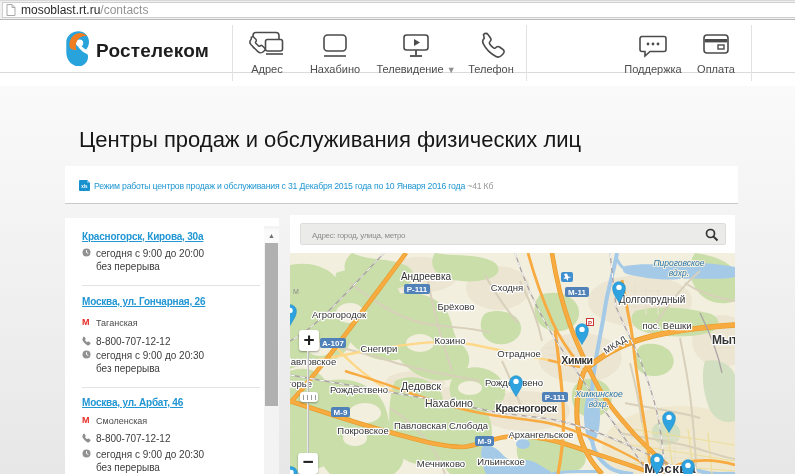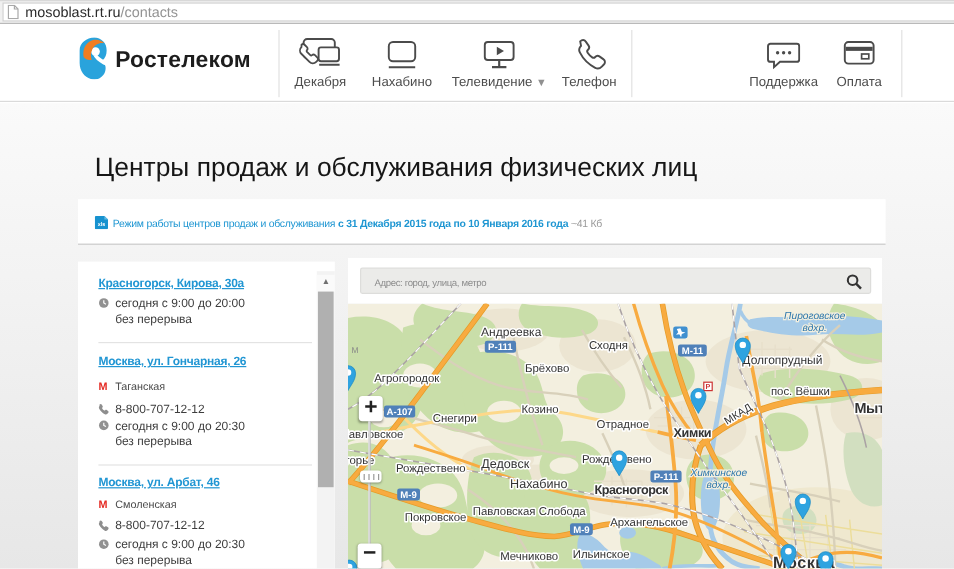--- a/index.html
+++ b/index.html
@@ -1,32 +1,32 @@
 <!DOCTYPE html>
 <html><head><meta charset="utf-8">
 <style>
 *{margin:0;padding:0;box-sizing:border-box}
 html,body{width:795px;height:474px;overflow:hidden;font-family:"Liberation Sans",sans-serif}
 body{position:relative;background:#fff}
 #urlbar{position:absolute;left:0;top:0;width:795px;height:20px;background:#f0f0f0;border-top:1px solid #d8d8d8;border-bottom:1px solid #b9b9b9}
 #urlinput{position:absolute;left:2px;top:1px;width:795px;height:16px;background:#fff;border:1px solid #cfcfcf;font-size:12px;line-height:14px;color:#2b2b2b;padding-left:18px}
 #urlinput .path{color:#939393}
 #docicon{position:absolute;left:6px;top:3px}
-#header{position:absolute;left:0;top:21px;width:795px;height:64px;background:#fff;border-bottom:1px solid #dadada}
+#header{position:absolute;left:0;top:21px;width:795px;height:52px;background:#fff;border-bottom:1px solid #dadada}
 #logo{position:absolute;left:66px;top:10px}
 #logotext{position:absolute;left:96px;top:19px;font-size:19px;font-weight:bold;color:#1d1d1d;letter-spacing:0.2px}
 .nav{position:absolute;top:10px;width:76px;text-align:center}
 .nav .ic{height:28px}
 .nav .lb{font-size:11px;color:#4d4d4d;margin-top:4px;white-space:nowrap}
 .vdiv{position:absolute;top:4px;height:56px;width:1px;background:#e2e2e2}
 #page{position:absolute;left:0;top:86px;width:795px;height:388px;background:linear-gradient(#fafafa,#e7e7e7)}
 #h1{position:absolute;left:79px;top:127px;font-size:22px;font-weight:normal;color:#161616}
 #banner{position:absolute;left:65px;top:166px;width:673px;height:38px;background:#fff;border-bottom:1px solid #c9c9c9;font-size:11px}
 #banner .txt{position:absolute;left:29px;top:15px;white-space:nowrap;color:#1e96d2;font-size:8.7px;letter-spacing:-0.2px}
-#banner .b{font-weight:bold}
+#banner .b{font-weight:normal}
 #banner .kb{color:#999}
 #fileicon{position:absolute;left:14px;top:14px}
 #sidebar{position:absolute;left:65px;top:218px;width:214px;height:256px;background:#fff}
 #sidebar .item{position:absolute;left:17px;width:175px}
 .slink{font-size:10px;font-weight:bold;color:#2196d3;text-decoration:underline;white-space:nowrap;letter-spacing:-0.2px}
 .srow{position:absolute;left:14px;font-size:10px;color:#3d3d3d;white-space:nowrap;line-height:13px}
 .srow .sic{position:absolute;left:-14px;top:1px}
 .metro{position:absolute;left:-14px;top:0;color:#e52b24;font-weight:bold;font-size:9px}
 .sgray{color:#4a4a4a;font-size:9px}
 .sdiv{position:absolute;left:17px;width:178px;height:1px;background:#e3e3e3}
@@ -63,21 +63,21 @@
   </svg>
   <div id="logotext">Ростелеком</div>
 
   <div class="nav" style="left:229px">
     <div class="ic"><svg width="36" height="26" viewBox="0 0 36 26">
       <rect x="4" y="1.5" width="26" height="16" rx="3" fill="none" stroke="#4b4b4b" stroke-width="1.6"></rect>
       <rect x="16.5" y="8.5" width="17" height="11.5" rx="2" fill="#fff" stroke="#4b4b4b" stroke-width="1.6"></rect>
       <line x1="17" y1="23" x2="34" y2="23" stroke="#4b4b4b" stroke-width="1.6"></line>
       <path d="M2.2,8.2 c-1.6,1.6 -1.6,4 -0.1,5.6 l6.8,6.8 c1.6,1.6 4,1.5 5.6,-0.1 l1,-1 c0.7,-0.7 0.7,-1.8 0,-2.5 l-2,-2 c-0.7,-0.7 -1.8,-0.7 -2.5,0 c-0.4,0.4 -1,0.4 -1.4,0 l-2.8,-2.8 c-0.4,-0.4 -0.4,-1 0,-1.4 c0.7,-0.7 0.7,-1.8 0,-2.5 l-2,-2 c-0.7,-0.7 -1.8,-0.7 -2.5,0 z" fill="#fff" stroke="#4b4b4b" stroke-width="1.5"></path>
     </svg></div>
-    <div class="lb">Декабря</div>
+    <div class="lb">Адрес</div>
   </div>
   <div class="nav" style="left:297px">
     <div class="ic" style="padding-top:2px"><svg width="28" height="26" viewBox="0 0 28 26">
       <rect x="3" y="2" width="22" height="16" rx="3.5" fill="none" stroke="#4b4b4b" stroke-width="1.6"></rect>
       <line x1="3" y1="23" x2="25" y2="23" stroke="#4b4b4b" stroke-width="1.6"></line>
     </svg></div>
     <div class="lb">Нахабино</div>
   </div>
   <div class="nav" style="left:370px;width:92px">
     <div class="ic" style="padding-top:2px"><svg width="30" height="26" viewBox="0 0 30 26">

